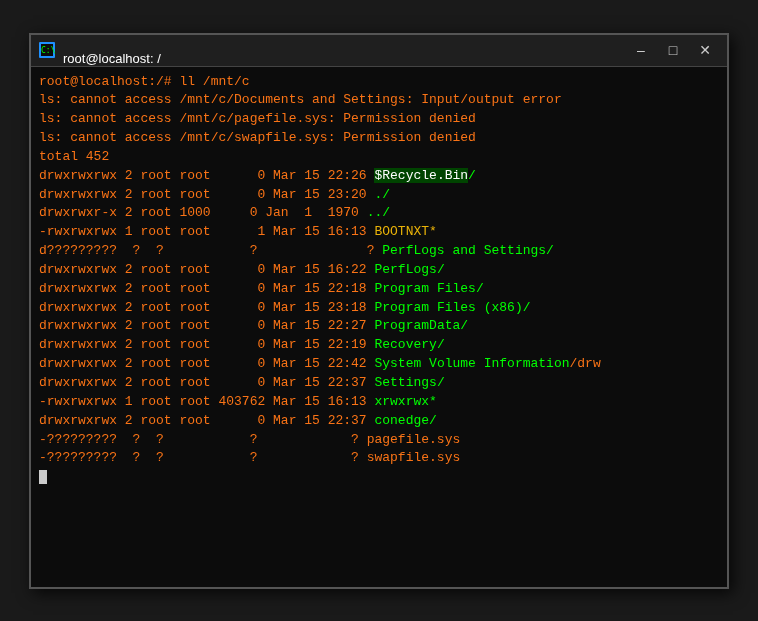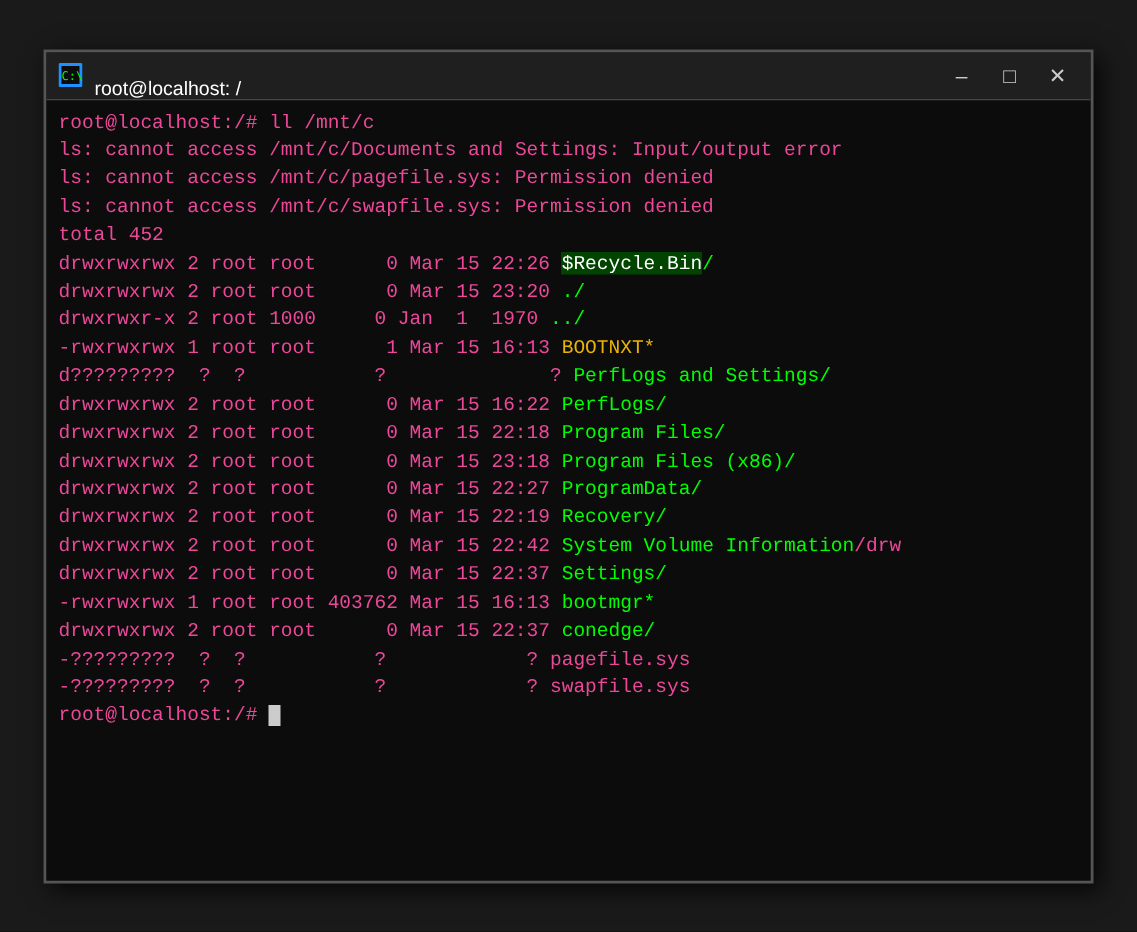--- a/index.html
+++ b/index.html
@@ -70,21 +70,21 @@
       line-height: 1.45;
       color: #cccccc;
       min-height: 520px;
     }
 
     .line {
       white-space: pre;
       display: block;
     }
 
-    .white { color: #ec4899; }
+    .white { color: #f97316; }
     .green { color: #00ff00; }
     .bright-green { color: #eab308; }
     .highlighted {
       background-color: #004400;
       color: #ffffff;
     }
     .cursor {
       display: inline-block;
       width: 8px;
       height: 14px;
@@ -126,19 +126,19 @@
     <span class="line"><span class="white">drwxrwxr-x 2 root 1000     0 Jan  1  1970 </span><span class="green">../</span></span>
     <span class="line"><span class="white">-rwxrwxrwx 1 root root      1 Mar 15 16:13 </span><span class="bright-green">BOOTNXT*</span></span>
     <span class="line"><span class="white">d?????????  ?  ?           ?              ? </span><span class="green">PerfLogs and Settings/</span></span>
     <span class="line"><span class="white">drwxrwxrwx 2 root root      0 Mar 15 16:22 </span><span class="green">PerfLogs/</span></span>
     <span class="line"><span class="white">drwxrwxrwx 2 root root      0 Mar 15 22:18 </span><span class="green">Program Files/</span></span>
     <span class="line"><span class="white">drwxrwxrwx 2 root root      0 Mar 15 23:18 </span><span class="green">Program Files (x86)/</span></span>
     <span class="line"><span class="white">drwxrwxrwx 2 root root      0 Mar 15 22:27 </span><span class="green">ProgramData/</span></span>
     <span class="line"><span class="white">drwxrwxrwx 2 root root      0 Mar 15 22:19 </span><span class="green">Recovery/</span></span>
     <span class="line"><span class="white">drwxrwxrwx 2 root root      0 Mar 15 22:42 </span><span class="green">System Volume Information</span><span class="white">/drw</span></span>
     <span class="line"><span class="white">drwxrwxrwx 2 root root      0 Mar 15 22:37 </span><span class="green">Settings/</span></span>
-    <span class="line"><span class="white">-rwxrwxrwx 1 root root 403762 Mar 15 16:13 </span><span class="green">bootmgr*</span></span>
+    <span class="line"><span class="white">-rwxrwxrwx 1 root root 403762 Mar 15 16:13 </span><span class="green">xrwxrwx*</span></span>
     <span class="line"><span class="white">drwxrwxrwx 2 root root      0 Mar 15 22:37 </span><span class="green">conedge/</span></span>
     <span class="line"><span class="white">-?????????  ?  ?           ?            ? pagefile.sys</span></span>
     <span class="line"><span class="white">-?????????  ?  ?           ?            ? swapfile.sys</span></span>
-    <span class="line"><span class="white">root@localhost:/# </span><span class="cursor"></span></span>
+    <span class="line"><span class="cursor"></span></span>
   </div>
 </div>
 
 </body></html>

